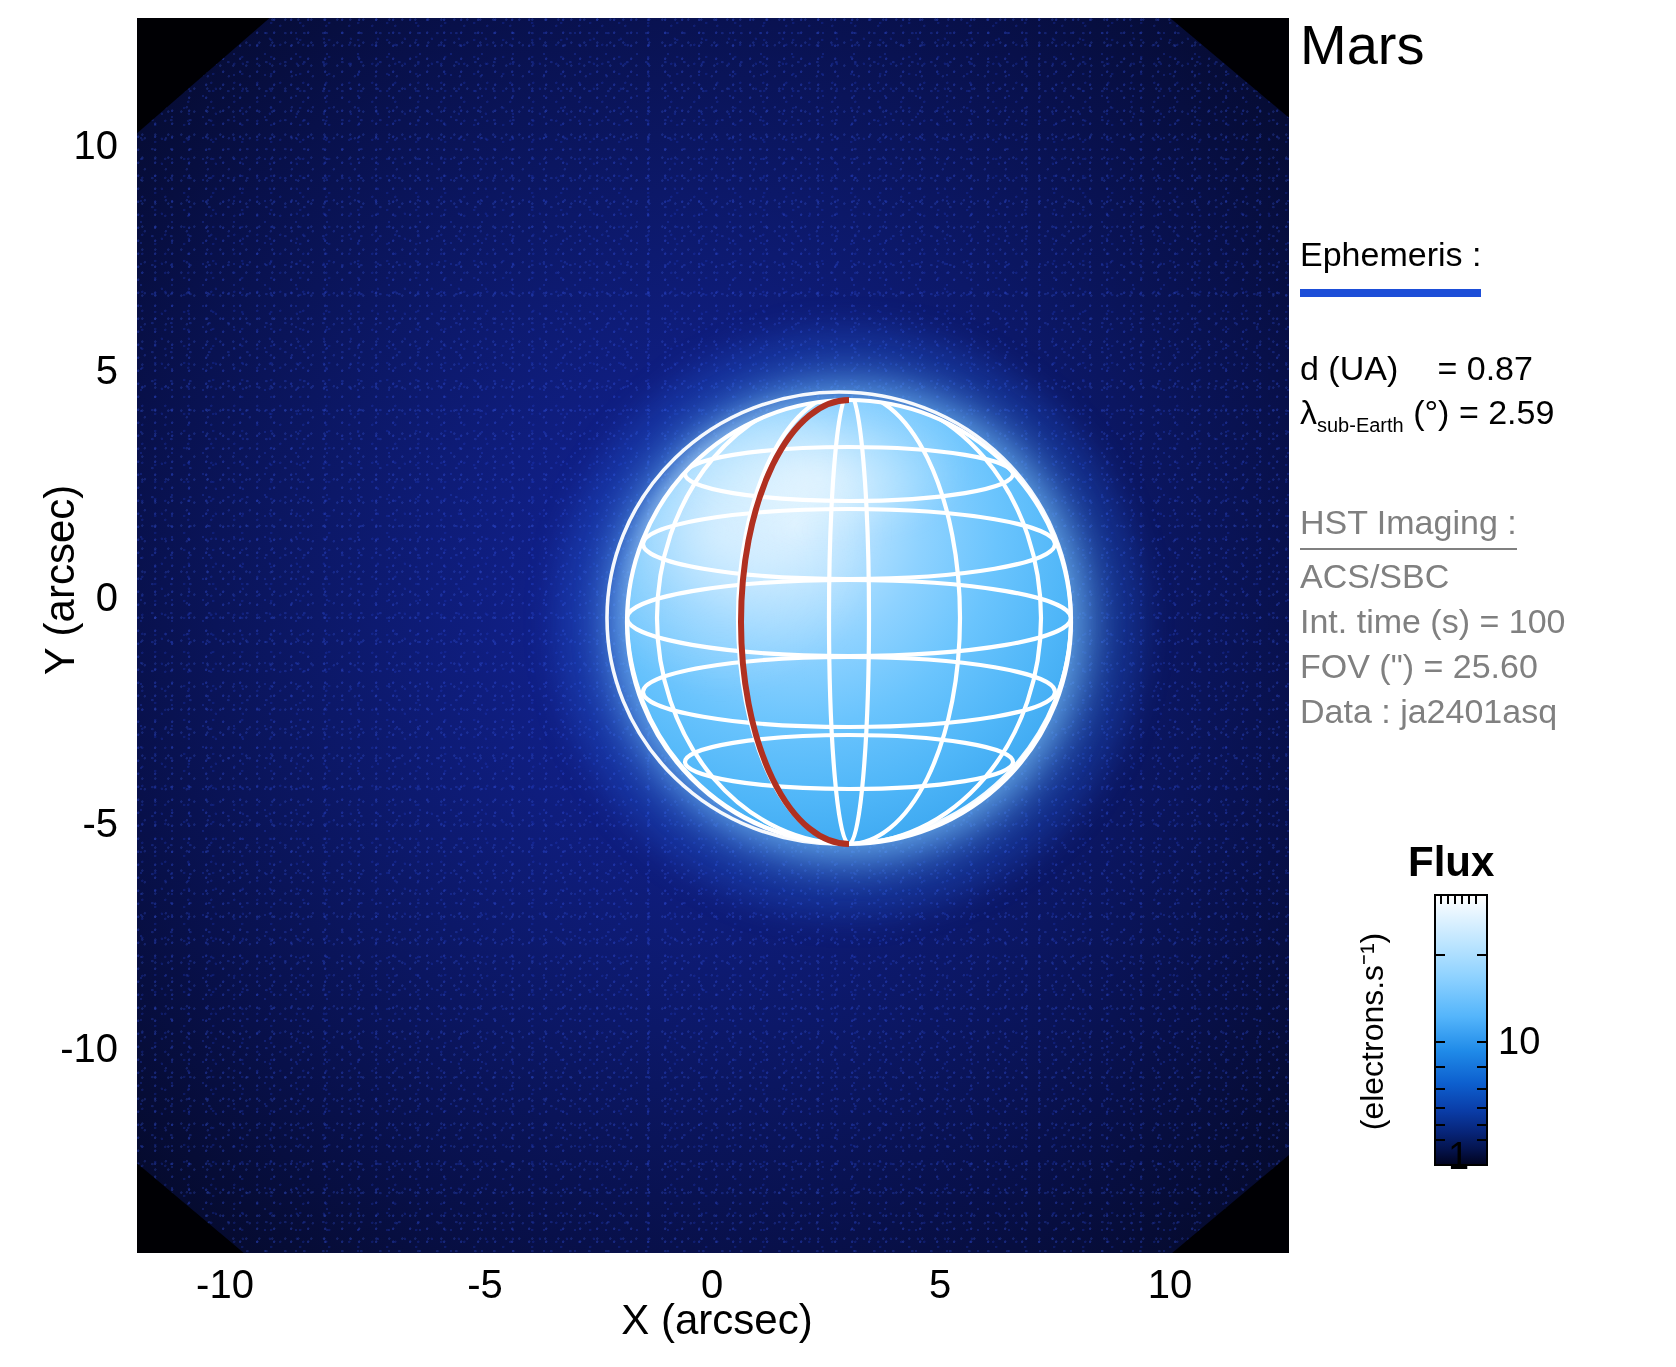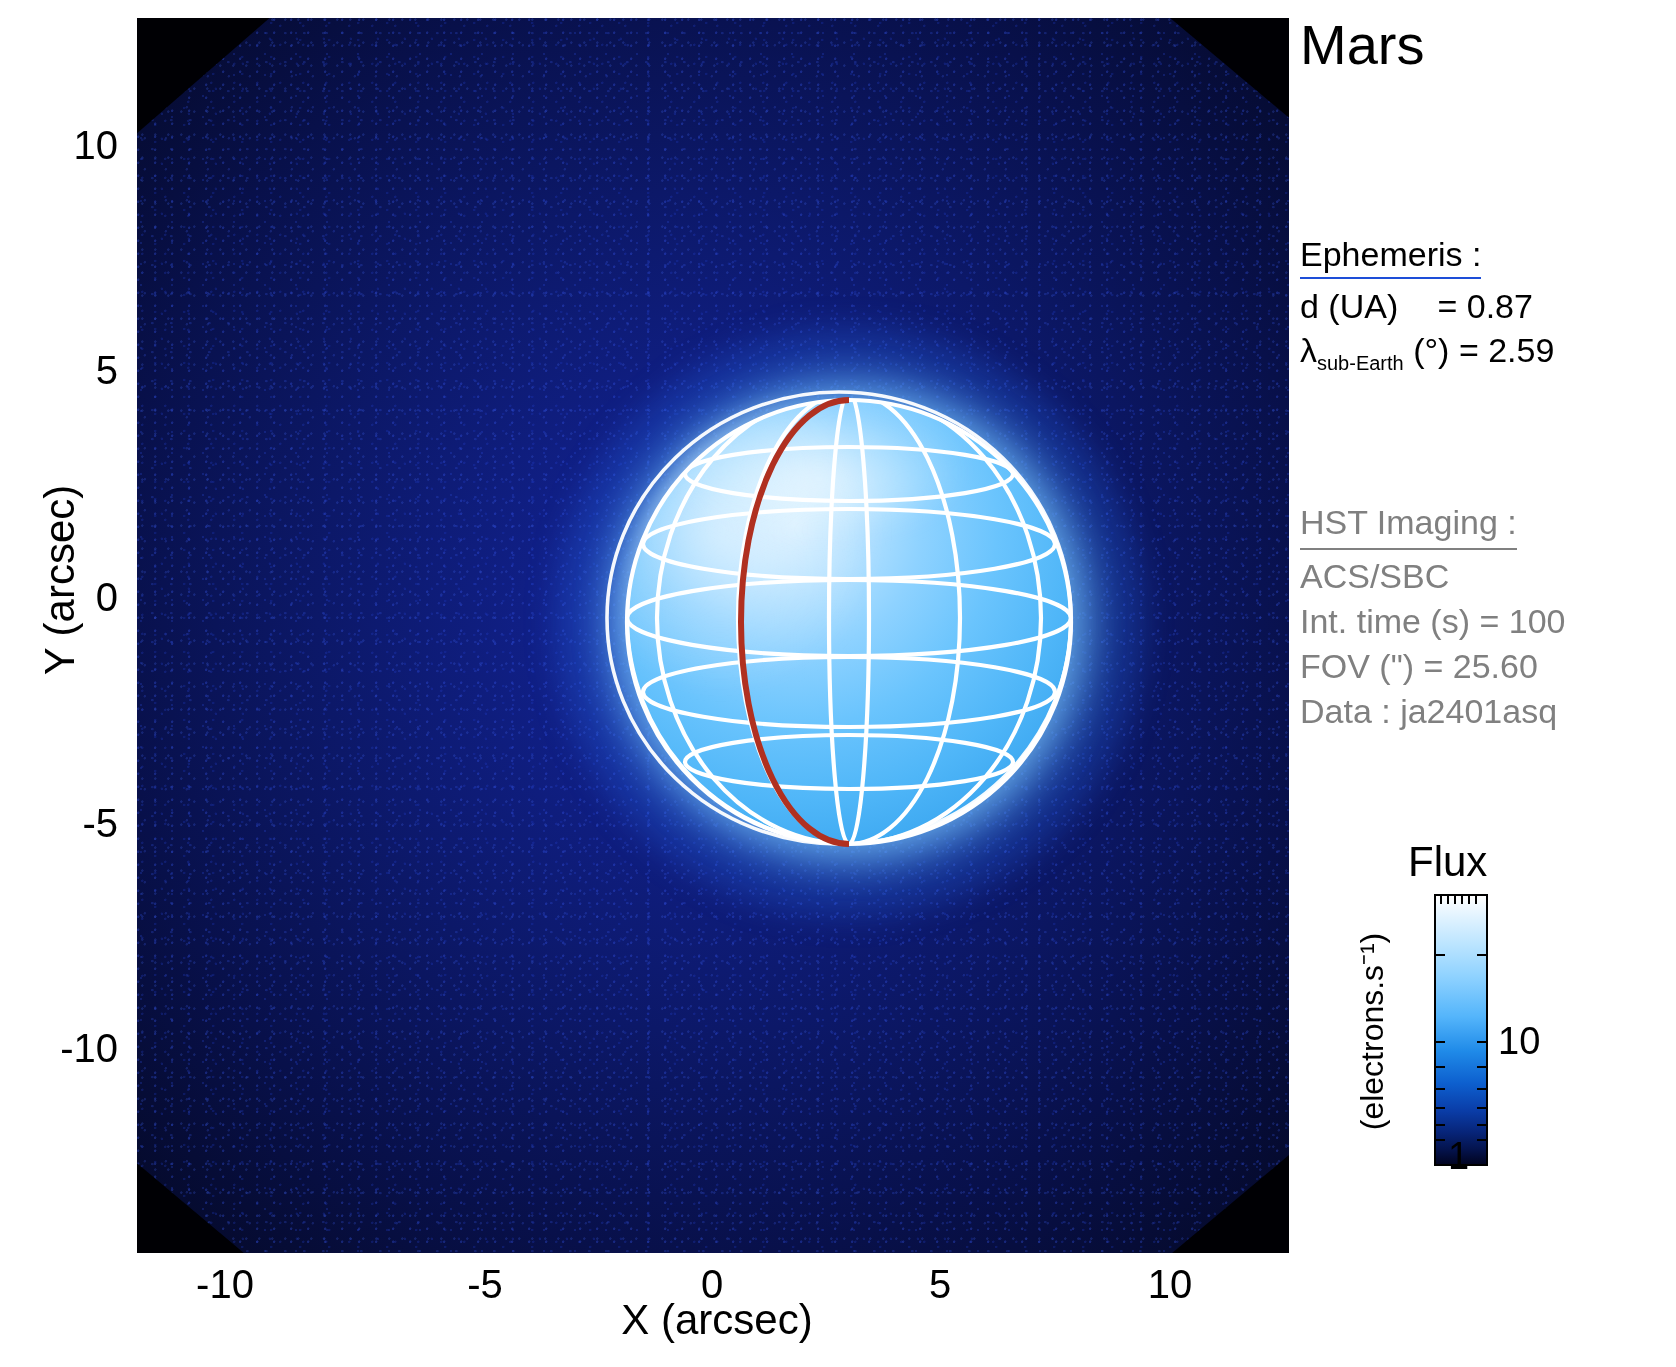--- a/index.html
+++ b/index.html
@@ -186,27 +186,27 @@
     line-height: 42px;
   }
   #ephemeris-block {
     position: absolute;
     left: 0; top: 232px;
     font-size: 34px;
     color: #000;
     line-height: 44px;
   }
   #ephemeris-heading {
-    border-bottom: 2px solid #1d4ed8;
+    border-bottom: 8px solid #1d4ed8;
     display: inline-block;
-    padding-bottom: 1px;
+    padding-bottom: 13px;
     margin-bottom: 5px;
   }
   .eph-row { white-space: nowrap; }
-  .eph-key { display: inline-block; min-width: 128px; }
+  .eph-key { display: inline-block; min-width: 128px; margin-top: 44px; }
   .sub { font-size: 20px; vertical-align: sub; }
 
   #hst-block {
     position: absolute;
     left: 0; top: 500px;
     font-size: 34px;
     color: #808080;
     line-height: 45px;
   }
   #hst-heading {
@@ -215,20 +215,21 @@
     padding-bottom: 3px;
     margin-bottom: 4px;
   }
 
   
   #flux-title {
     position: absolute;
     left: 108px; top: 838px;
     font-size: 42px;
     color: #000;
+    font-weight: bold;
   }
   #colorbar-axis-label {
     position: absolute;
     left: -60px;
     top: 1010px;
     width: 260px;
     text-align: center;
     font-size: 32px;
     color: #000;
     transform: rotate(-90deg);

